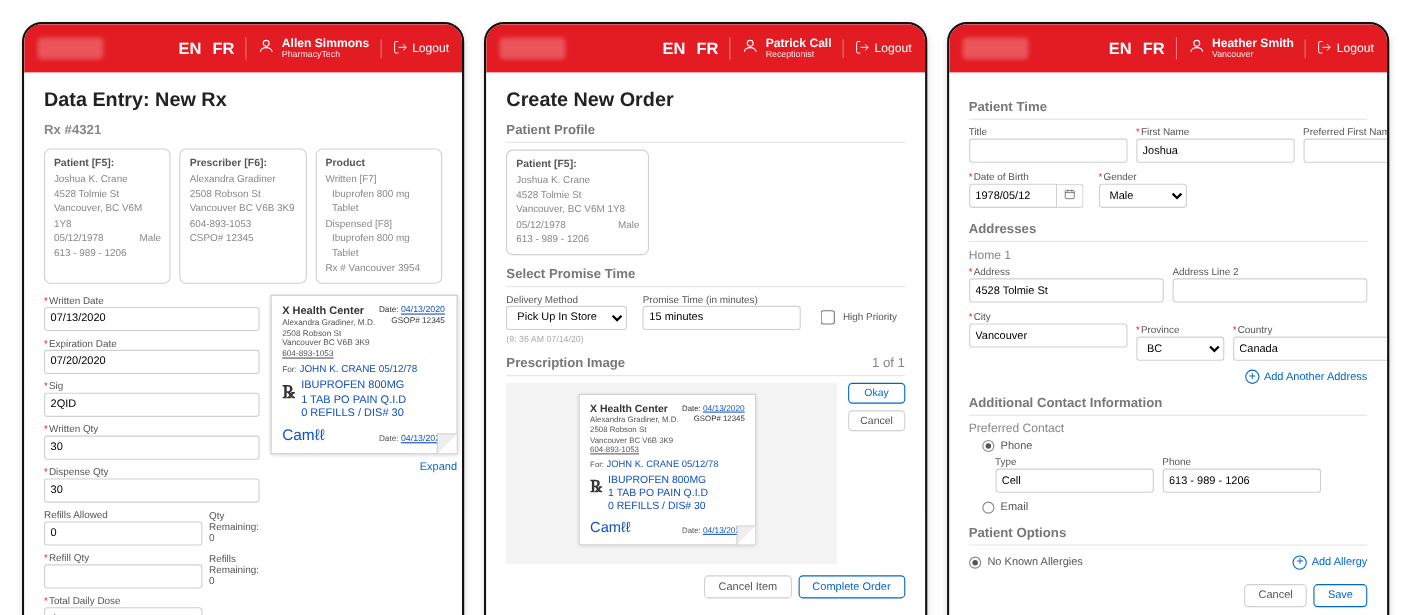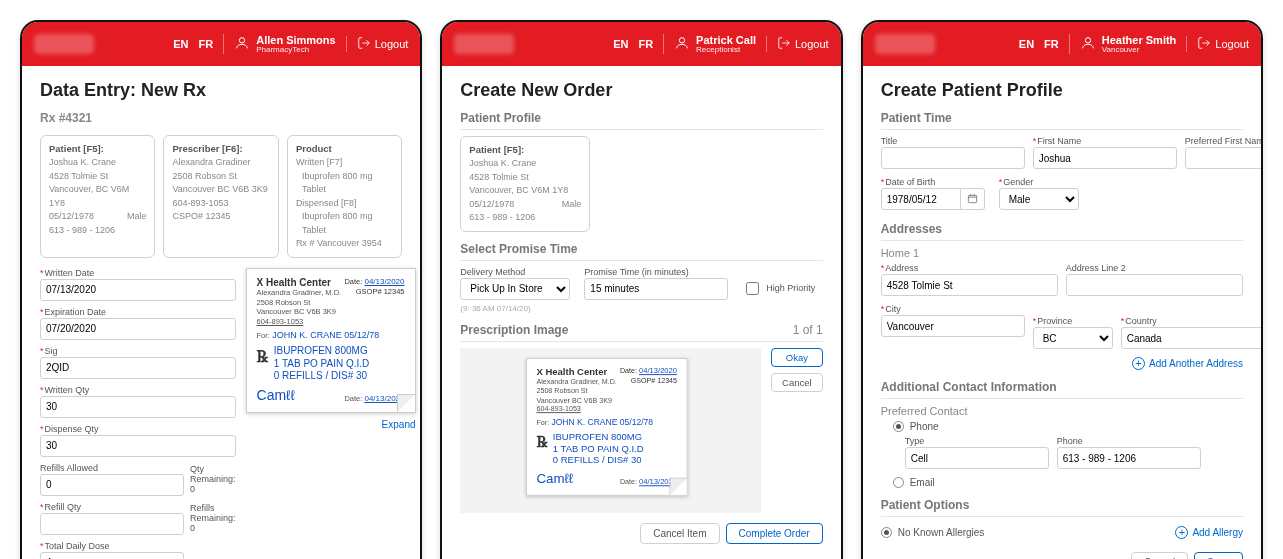--- a/index.html
+++ b/index.html
@@ -42,21 +42,21 @@
     height: 44px;
     gap: 10px;
   }
   .logo-blur {
     width: 60px; height: 20px;
     background: rgba(255,255,255,0.25);
     border-radius: 4px;
     filter: blur(2px);
   }
   .topbar-spacer { flex: 1; }
-  .lang { font-weight: 600; font-size: 11px; cursor: pointer; }
+  .lang { font-weight: 600; font-size: 15px; cursor: pointer; }
   .user-block { display: flex; align-items: center; gap: 6px; border-left: 1px solid rgba(255,255,255,0.4); padding-left: 10px; }
   .user-icon svg { width: 16px; height: 16px; fill: none; stroke: #fff; stroke-width: 1.5; }
   .user-text { line-height: 1.1; }
   .user-name { font-size: 11px; font-weight: 600; }
   .user-role { font-size: 8px; opacity: 0.9; }
   .logout { display: flex; align-items: center; gap: 4px; font-size: 11px; border-left: 1px solid rgba(255,255,255,0.4); padding-left: 10px; cursor: pointer; }
   .logout svg { width: 14px; height: 14px; stroke: #fff; fill: none; stroke-width: 1.5; }
 
   
   .content {
@@ -440,21 +440,20 @@
       <span><svg viewBox="0 0 24 24">
             <path d="M9 3H5a2 2 0 0 0-2 2v14a2 2 0 0 0 2 2h4"></path>
             <path d="M16 17l5-5-5-5"></path>
             <path d="M21 12H9"></path>
           </svg></span>
       <span>Logout</span>
     </div>
   </div>
 
   <div class="content">
-    <h1 class="page-title">Create Patient Profile</h1>
 
     <div class="section-title">Patient Time</div>
     <div class="flex-row">
       <div class="fld w-sm">
           <label>Title</label>
           <input value="" style="">
         </div>
       <div class="fld w-lg">
           <label class="req">First Name</label>
           <input value="Joshua" style="">

